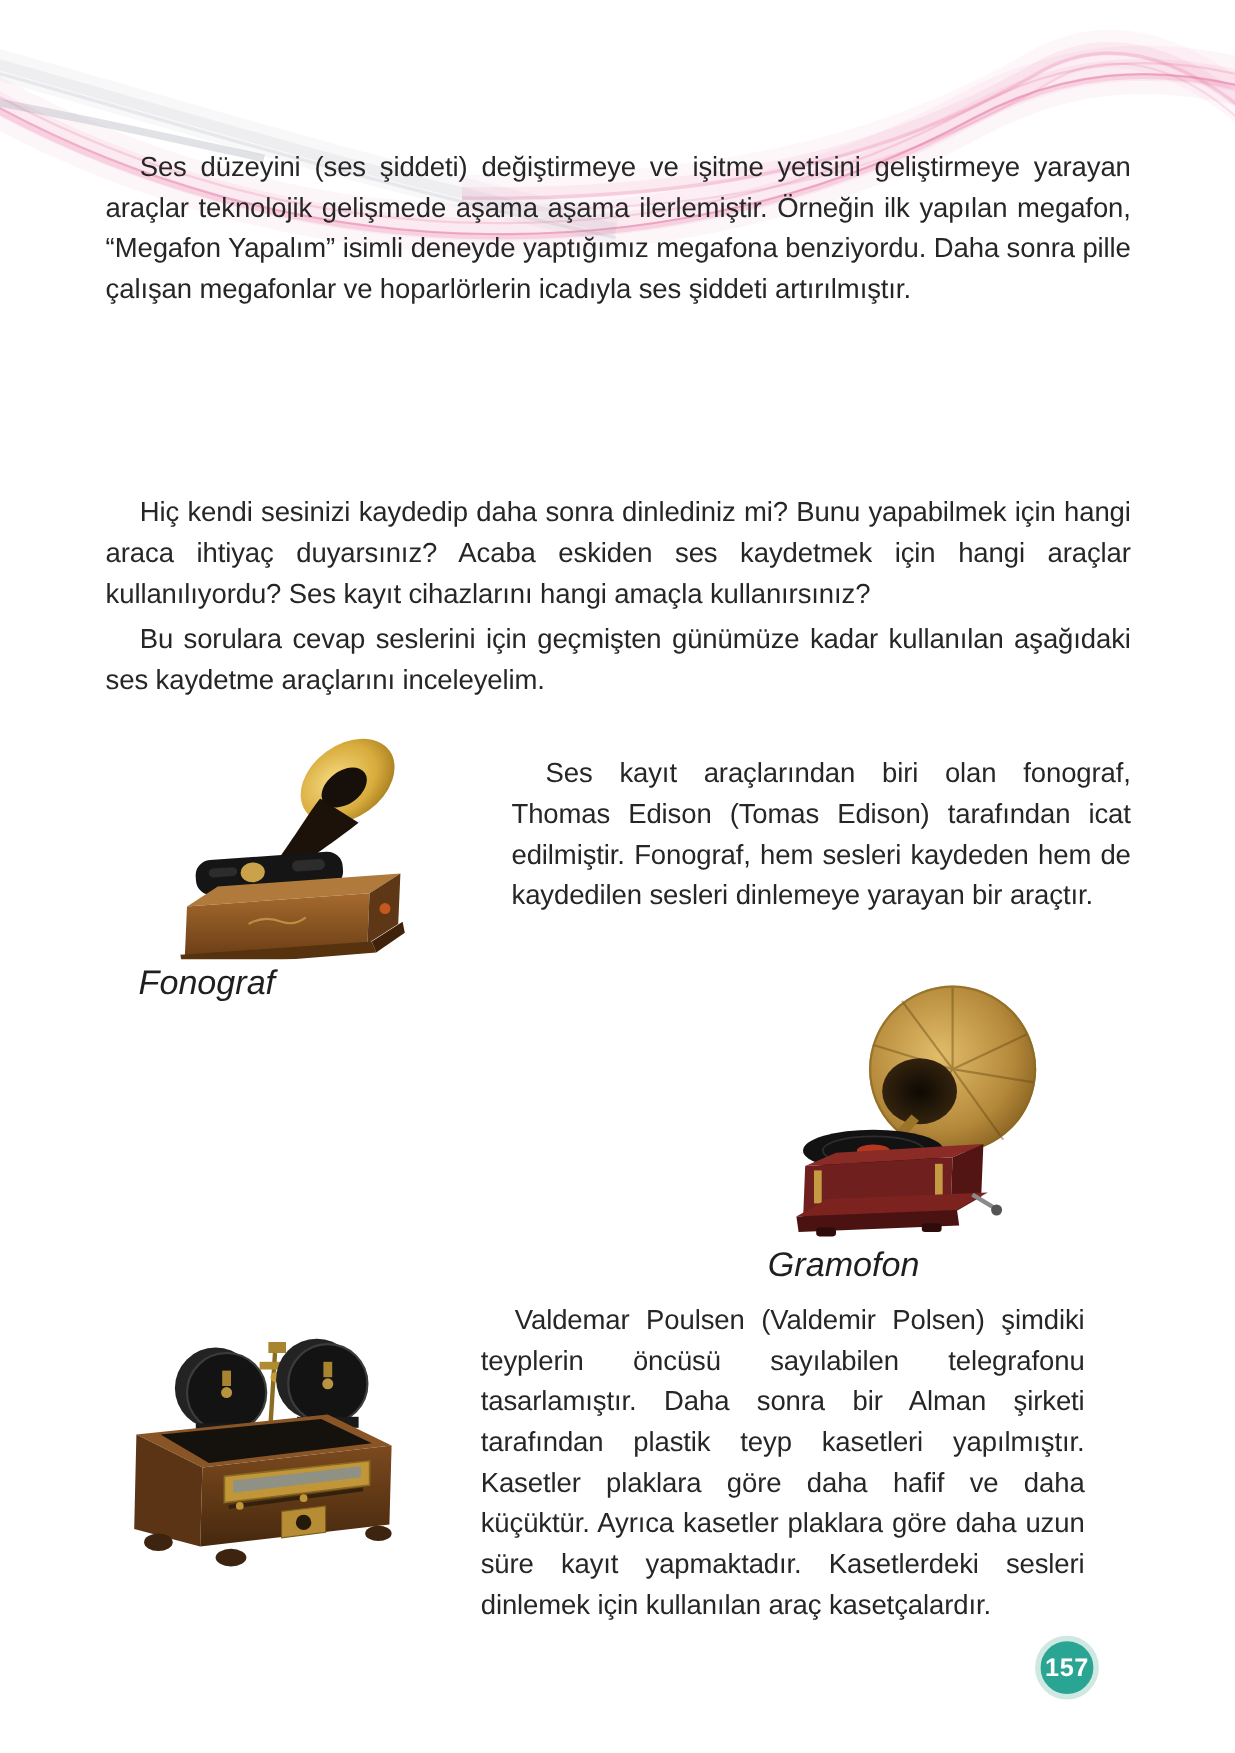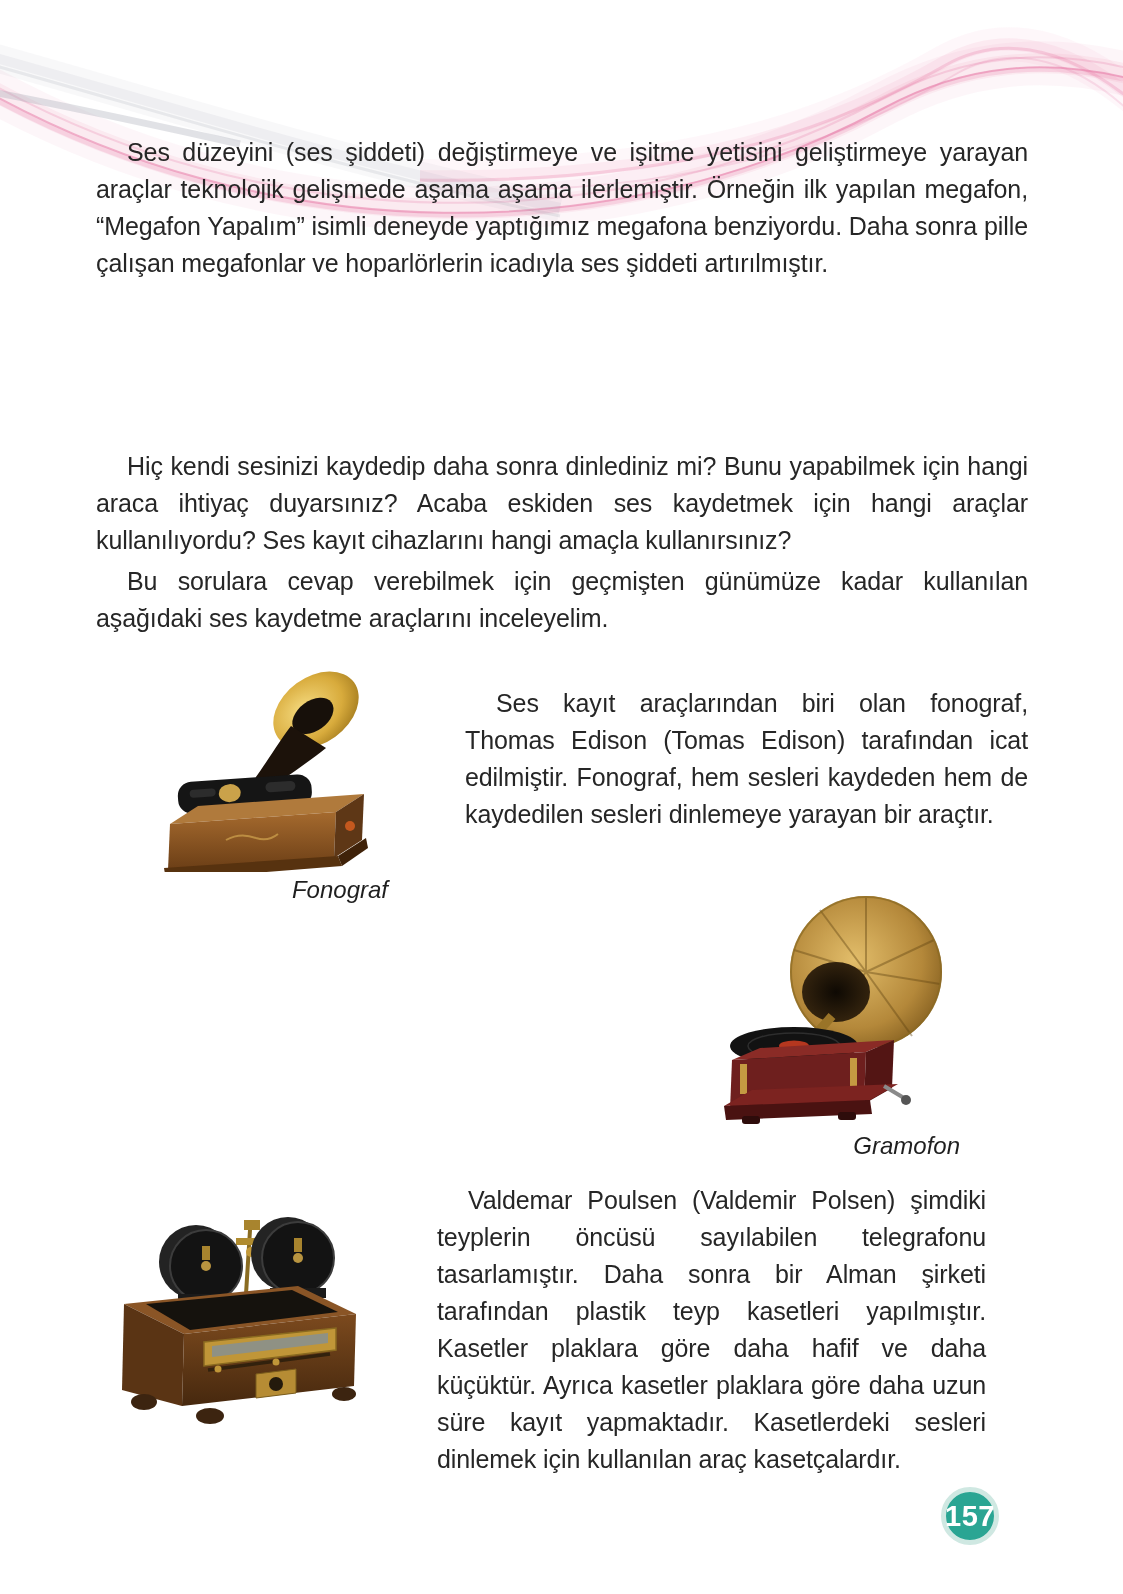--- a/index.html
+++ b/index.html
@@ -12,29 +12,29 @@
   .body-text{
     position:absolute;font-size:25px;line-height:37px;color:#262626;
     text-align:justify;text-indent:31px;letter-spacing:-0.1px;
   }
   .section-heading{
     position:absolute;left:127px;top:299px;
     font-size:31px;font-weight:bold;color:#f05f32;letter-spacing:0.2px;
   }
   .figure{position:absolute;}
   .caption{
-    font-style:italic;font-size:24px;color:#1f1f1f;text-align:right;
+    font-style:italic;font-size:31px;color:#1f1f1f;text-align:left;
     margin-top:4px;font-family:"Liberation Sans",sans-serif;
   }
   .page-badge{
     position:absolute;left:941px;top:1487px;width:58px;height:58px;
     border-radius:50%;background:#2aa593;border:5px solid #cfe8e2;
     box-sizing:border-box;display:flex;align-items:center;justify-content:center;
   }
-  .page-badge span{color:#ffffff;font-size:29px;font-weight:bold;letter-spacing:0.5px;}
+  .page-badge span{color:#ffffff;font-size:23px;font-weight:bold;letter-spacing:0.5px;}
   svg{display:block;}
 </style>
 </head>
 <body>
 
 <div class="page">
 
   <svg class="wave-header" viewBox="0 0 1123 250" aria-hidden="true">
     <g fill="none" stroke="#e87ca8">
       <path d="M -40 72 C 270 256 630 242 884 104 C 962 62 1046 50 1150 80" stroke-width="44" opacity="0.07"></path>
@@ -54,21 +54,21 @@
       <path d="M -40 86 C 60 104 140 122 240 144" stroke-width="7" opacity="0.30"></path>
     </g>
   </svg>
 
   <p class="body-text" style="left:96px;top:134px;width:932px;margin:0;">Ses düzeyini (ses şiddeti) değiştirmeye ve işitme yetisini geliştirmeye yarayan araçlar teknolojik gelişmede aşama aşama ilerlemiştir. Örneğin ilk yapılan megafon, “Megafon Yapalım” isimli deneyde yaptığımız megafona benziyordu. Daha sonra pille çalışan megafonlar ve hoparlörlerin icadıyla ses şiddeti artırılmıştır.</p>
 
 
 
   <p class="body-text" style="left:96px;top:448px;width:932px;margin:0;">Hiç kendi sesinizi kaydedip daha sonra dinlediniz mi? Bunu yapabilmek için hangi araca ihtiyaç duyarsınız? Acaba eskiden ses kaydetmek için hangi araçlar kullanılıyordu? Ses kayıt cihazlarını hangi amaçla kullanırsınız?</p>
 
-  <p class="body-text" style="left:96px;top:563px;width:932px;margin:0;">Bu sorulara cevap verebilmek için geçmişten günümüze kadar kullanılan aşağıdaki ses kaydetme araçlarını inceleyelim.</p>
+  <p class="body-text" style="left:96px;top:563px;width:932px;margin:0;">Bu sorulara cevap seslerini için geçmişten günümüze kadar kullanılan aşağıdaki ses kaydetme araçlarını inceleyelim.</p>
 
   <figure class="figure" style="left:126px;top:660px;width:262px;margin:0;">
     <svg width="262" height="212" viewBox="0 0 262 212">
       <defs>
         <radialGradient id="fBell" cx="0.4" cy="0.4" r="0.8">
           <stop offset="0" stop-color="#f6dc82"></stop>
             <stop offset="0.55" stop-color="#d8ab3c"></stop>
             <stop offset="1" stop-color="#8a6410"></stop>
         </radialGradient>
         <linearGradient id="fWood" x1="0" y1="0" x2="0" y2="1">

